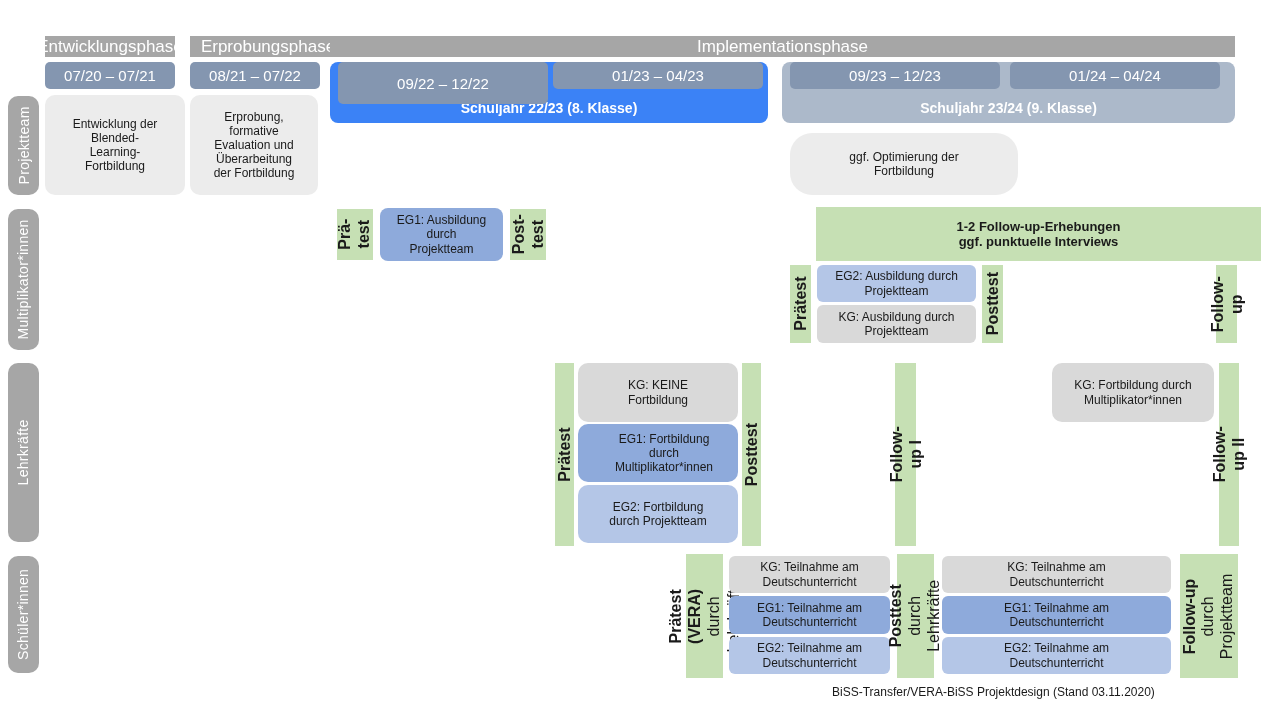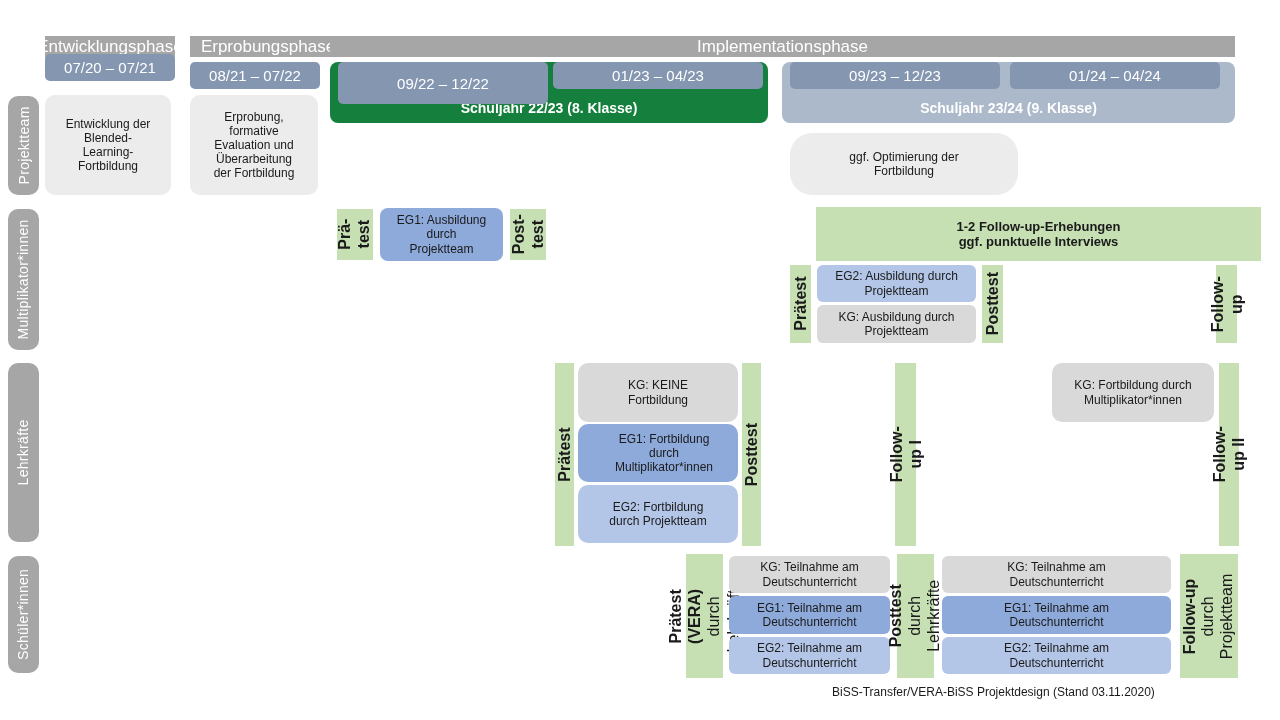--- a/index.html
+++ b/index.html
@@ -36,28 +36,28 @@
   <div class="abs flexc hdr wt" style="left: 45px; top: 36px; width: 130px; height: 21px; background-color: rgb(166, 166, 166);">
       <span>Entwicklungsphase</span>
     </div>
   <div class="abs flexc hdr wt" style="left: 190px; top: 36px; width: 156px; height: 21px; background-color: rgb(166, 166, 166);">
       <span>Erprobungsphase</span>
     </div>
   <div class="abs flexc hdr wt" style="left: 330px; top: 36px; width: 905px; height: 21px; background-color: rgb(166, 166, 166);">
       <span>Implementationsphase</span>
     </div>
 
-  <div class="abs band" style="left: 330px; top: 62px; width: 438px; height: 61px; background-color: #15803d; align-items: flex-end;">
+  <div class="abs band" style="left: 330px; top: 62px; width: 438px; height: 61px; background-color: #3b82f6; align-items: flex-end;">
     <span>Schuljahr 22/23 (8. Klasse)</span>
   </div>
   <div class="abs band" style="left: 782px; top: 62px; width: 453px; height: 61px; background-color: rgb(172, 185, 202);">
     <span>Schuljahr 23/24 (9. Klasse)</span>
   </div>
 
-  <div class="abs flexc datebar wt" style="left: 45px; top: 54px; width: 130px; height: 27px; background-color: rgb(132, 150, 176);">
+  <div class="abs flexc datebar wt" style="left: 45px; top: 62px; width: 130px; height: 27px; background-color: rgb(132, 150, 176);">
       <span>07/20 – 07/21</span>
     </div>
   <div class="abs flexc datebar wt" style="left: 190px; top: 62px; width: 130px; height: 27px; background-color: rgb(132, 150, 176);">
       <span>08/21 – 07/22</span>
     </div>
   <div class="abs flexc datebar wt" style="left: 338px; top: 62px; width: 210px; height: 42px; background-color: rgb(132, 150, 176);">
       <span>09/22 – 12/22</span>
     </div>
   <div class="abs flexc datebar wt" style="left: 553px; top: 62px; width: 210px; height: 27px; background-color: rgb(132, 150, 176);">
       <span>01/23 – 04/23</span>
@@ -75,21 +75,21 @@
   <div class="abs flexc rlabel" style="left: 8px; top: 209px; width: 31px; height: 141px; background-color: rgb(166, 166, 166);">
       <div class="vtxt">Multiplikator*innen</div>
     </div>
   <div class="abs flexc rlabel" style="left: 8px; top: 363px; width: 31px; height: 179px; background-color: rgb(166, 166, 166);">
       <div class="vtxt">Lehrkräfte</div>
     </div>
   <div class="abs flexc rlabel" style="left: 8px; top: 556px; width: 31px; height: 117px; background-color: rgb(166, 166, 166);">
       <div class="vtxt">Schüler*innen</div>
     </div>
 
-  <div class="abs flexc box pre" style="left: 45px; top: 95px; width: 126px; height: 100px; background-color: rgb(236, 236, 236);"><span class="pre">Entwicklung der
+  <div class="abs flexc box pre" style="left: 45px; top: 95px; width: 140px; height: 100px; background-color: rgb(236, 236, 236);"><span class="pre">Entwicklung der
 Blended-
 Learning-
 Fortbildung</span></div>
   <div class="abs flexc box pre" style="left: 190px; top: 95px; width: 128px; height: 100px; background-color: rgb(236, 236, 236);"><span class="pre">Erprobung,
 formative
 Evaluation und
 Überarbeitung
 der Fortbildung</span></div>
   <div class="abs flexc box pre" style="left: 790px; top: 133px; width: 228px; height: 62px; background-color: rgb(236, 236, 236); border-radius: 22px;"><span class="pre">ggf. Optimierung der
 Fortbildung</span></div>

